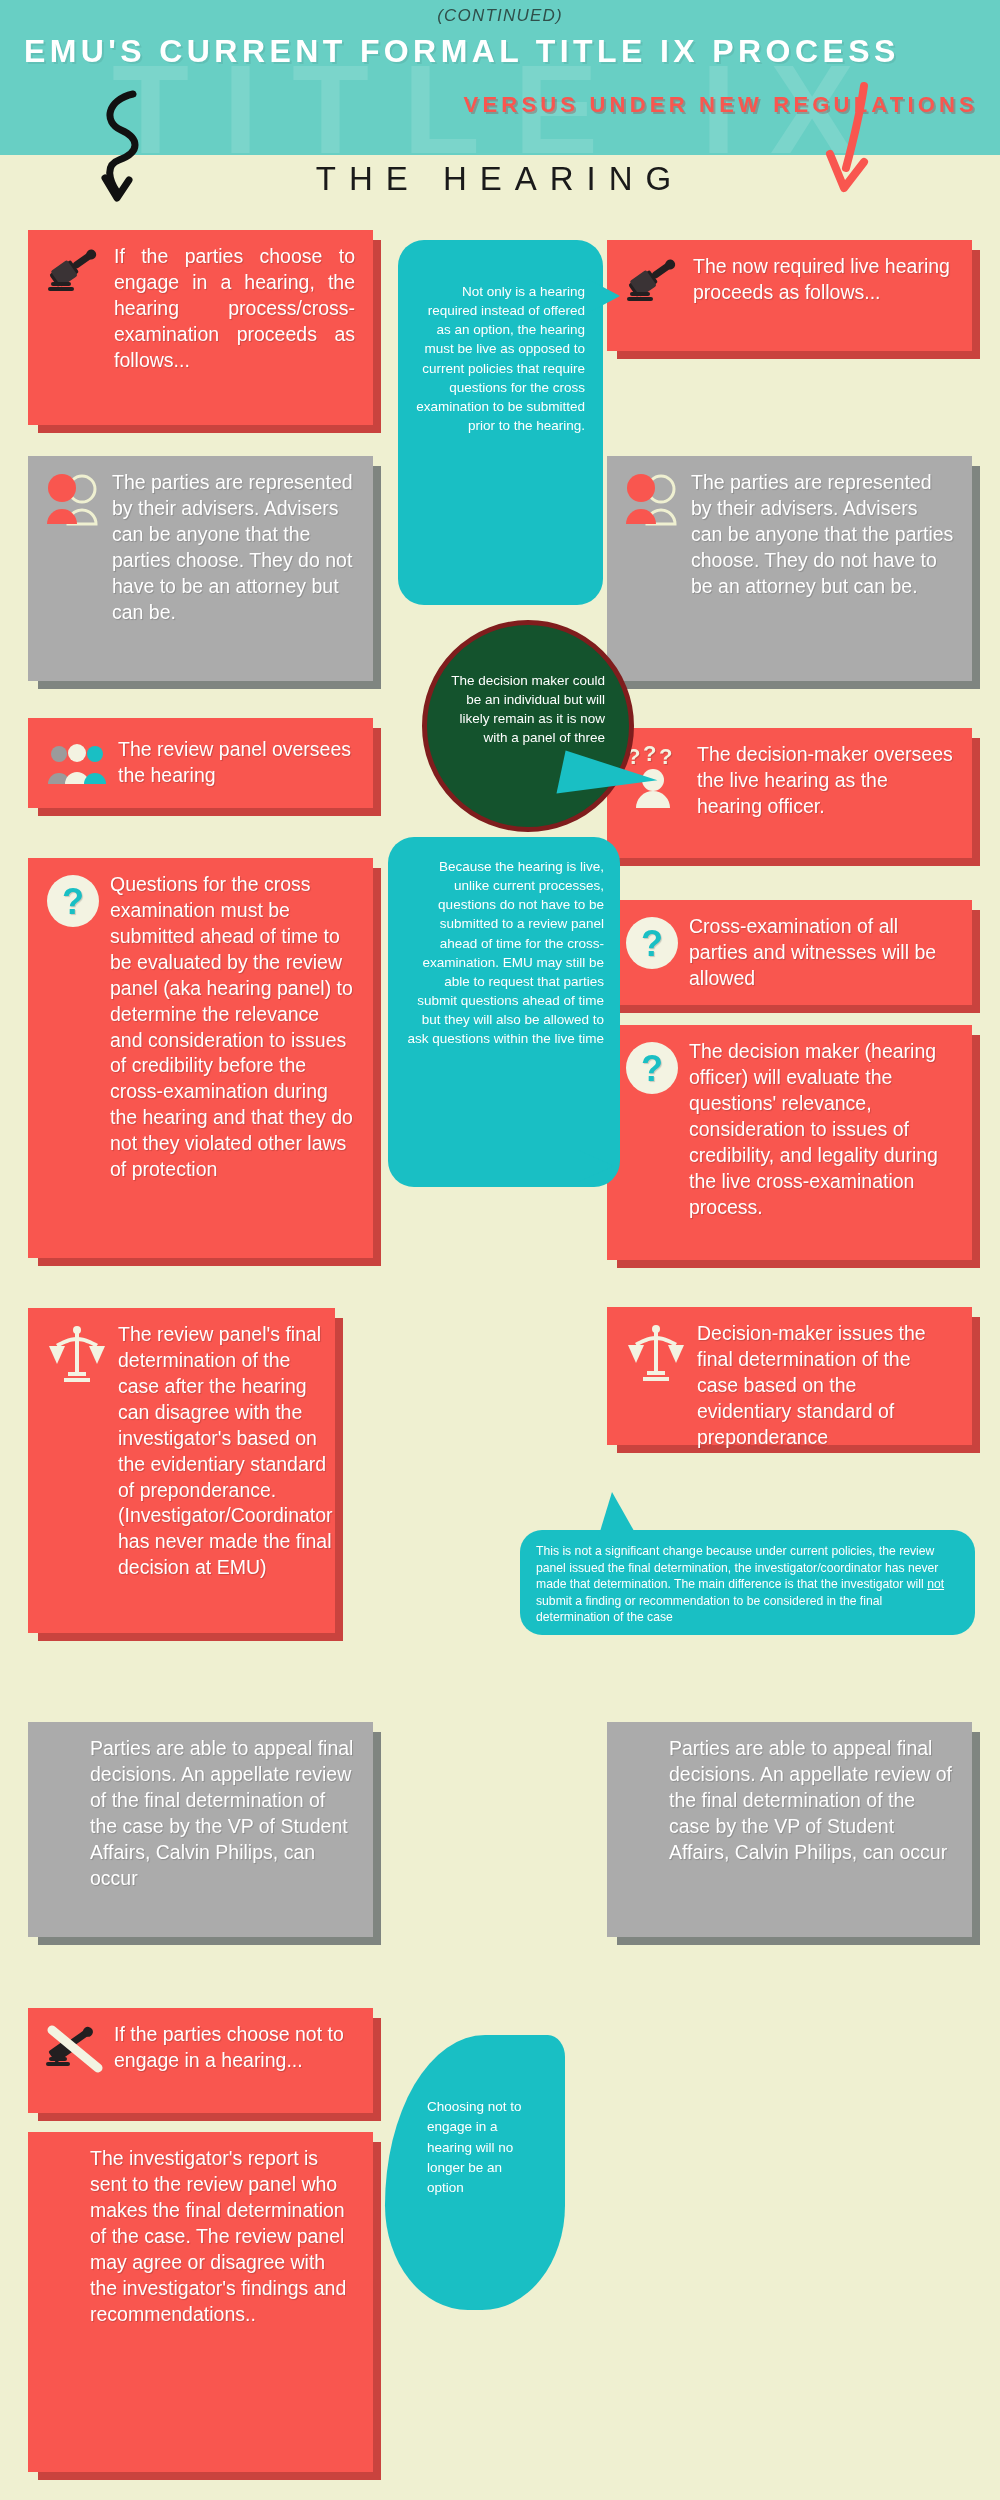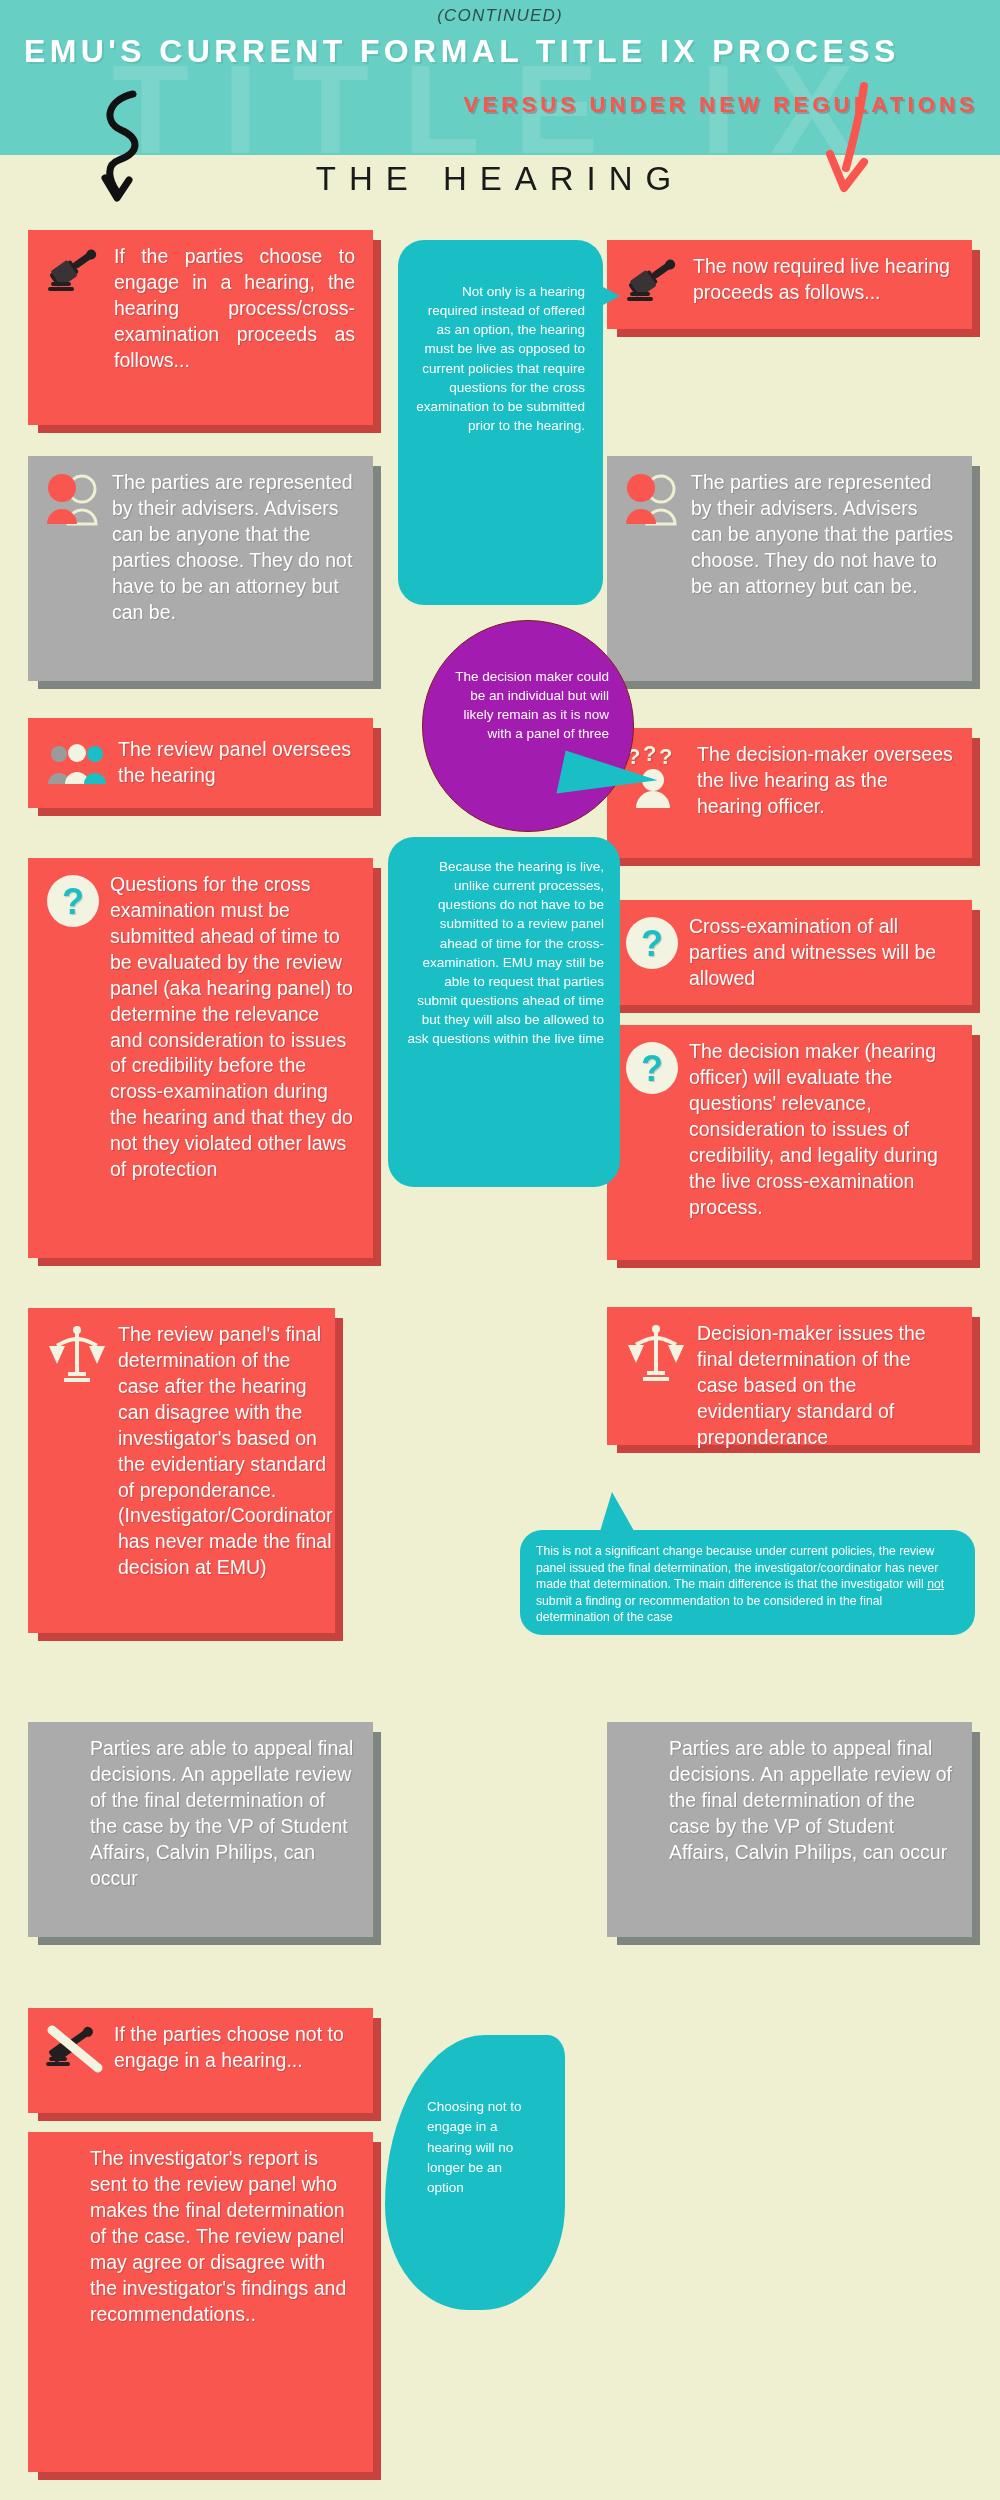--- a/index.html
+++ b/index.html
@@ -76,22 +76,22 @@
     font-size:13.5px;
     line-height:1.42;
     padding:16px 16px;
     border-radius:26px;
     text-align:right;
   }
   .bubble.left  { text-align:left; }
 
   .bubble-outline {
     position:absolute;
-    border:1px solid #7f1d1d;
-    background:#a21caf;
+    border:5px solid #7f1d1d;
+    background:#14532d;
     border-radius:50%;
     color:#fff;
   }
 
   .u { text-decoration:underline; }
 
   svg { display:block; }
 </style>
 </head>
 <body>
@@ -205,21 +205,21 @@
       <path d="M6 6 L52 44" stroke="#f3f3e2" stroke-width="9" stroke-linecap="round"></path>
     </svg>
   </span>
   <span class="txt">If the parties choose not to engage in a hearing...</span>
 </div>
 
 <div class="card red" style="left:28px; top:2132px; width:345px; height:340px; padding-left:62px;">
   <span class="txt">The investigator's report is sent to the review panel who makes the final determination of the case. The review panel may agree or disagree with the investigator's findings and recommendations..</span>
 </div>
 
-<div class="card red" style="left:607px; top:240px; width:365px; height:89px;">
+<div class="card red" style="left:607px; top:240px; width:365px; height:111px;">
   <span class="icon">
     <svg width="58" height="58" viewBox="0 0 58 58">
       <g transform="rotate(-35 29 29)">
         <rect x="8" y="14" width="26" height="15" rx="2" fill="#231f20"></rect>
         <rect x="11" y="12" width="20" height="19" rx="2" fill="#3a3335"></rect>
         <rect x="33" y="18" width="22" height="7" rx="3" fill="#231f20"></rect>
         <circle cx="54" cy="21.5" r="5" fill="#231f20"></circle>
       </g>
       <rect x="2" y="41" width="26" height="4" rx="2" fill="#231f20"></rect>
       <rect x="5" y="36" width="20" height="4" rx="2" fill="#231f20"></rect>

